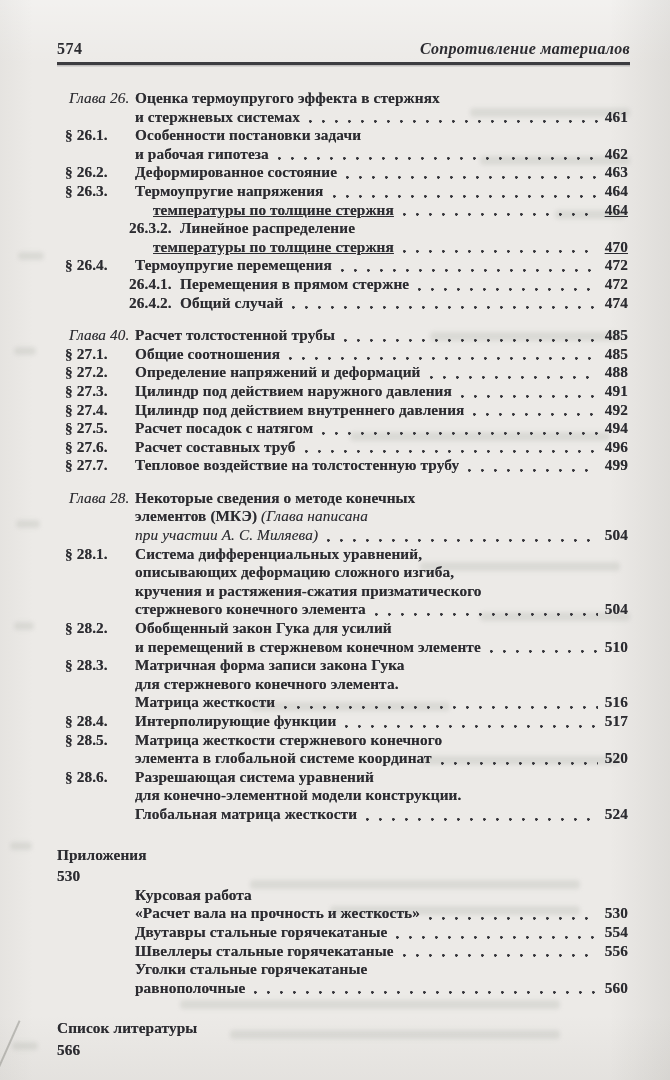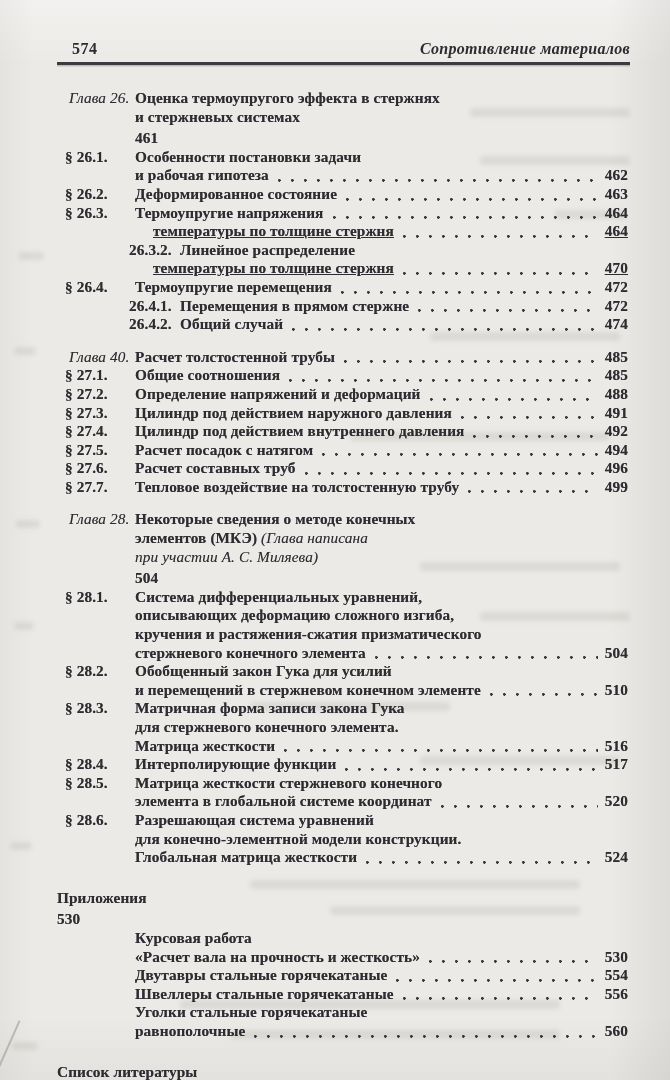--- a/index.html
+++ b/index.html
@@ -17,21 +17,21 @@
     color: #2c2c31;
   }
   
   .ghost { position: absolute; background: rgba(150,153,146,0.20); border-radius: 4px; filter: blur(2px); }
   .scratch {
     position: absolute; left: 6px; top: 1018px; width: 2px; height: 62px;
     background: rgba(130,130,124,0.45); transform: rotate(24deg); filter: blur(0.5px);
   }
   
   .runhead {
-    position: absolute; left: 72px; right: 40px; top: 40px;
+    position: absolute; left: 57px; right: 40px; top: 40px;
     display: flex; justify-content: space-between; align-items: baseline;
     font-size: 16px;
   }
   .folio { font-weight: 700; letter-spacing: 0.5px; }
   .runtitle { font-style: italic; font-weight: 600; letter-spacing: 0.3px; }
   .runrule {
     position: absolute; left: 57px; right: 40px; top: 62px; height: 3px;
     background: #3c3c40; box-shadow: 0 1.5px 0 rgba(60,60,64,0.25);
   }
   
@@ -52,21 +52,21 @@
     flex: 1 1 0; min-width: 14px; height: 3px;
     align-self: flex-end; margin: 0 7px 3px 9px;
     background: radial-gradient(circle at 1.4px 1.4px, #37373c 1.15px, rgba(0,0,0,0) 1.6px) repeat-x;
     background-size: 13px 3px;
   }
   .pg { flex: 0 0 auto; font-weight: 700; white-space: nowrap; }
   
   .t-chapter    > .first { padding-left: 12px; }
   .t-chapter    > .first > .label { width: 66px; font-style: italic; font-weight: 400;
                                     text-shadow: 0 0 0.5px rgba(44,44,50,0.4); }
-  .t-chapter    > .cont  { padding-left: 78px; flex-direction: column; }
+  .t-chapter    > .cont  { padding-left: 78px; }
   .t-section    > .first { padding-left: 8px; }
   .t-section    > .first > .label { width: 70px; }
   .t-section    > .cont  { padding-left: 78px; }
   .t-subsection > .first { padding-left: 72px; }
   .t-subsection > .first > .label { width: 51px; }
   .t-subsection > .cont  { padding-left: 96px; text-decoration: underline; }
   .t-top        > .first { padding-left: 0; flex-direction: column; }
   .t-appendix   > .first, .t-appendix > .cont { padding-left: 78px; }
 </style>
 </head>

